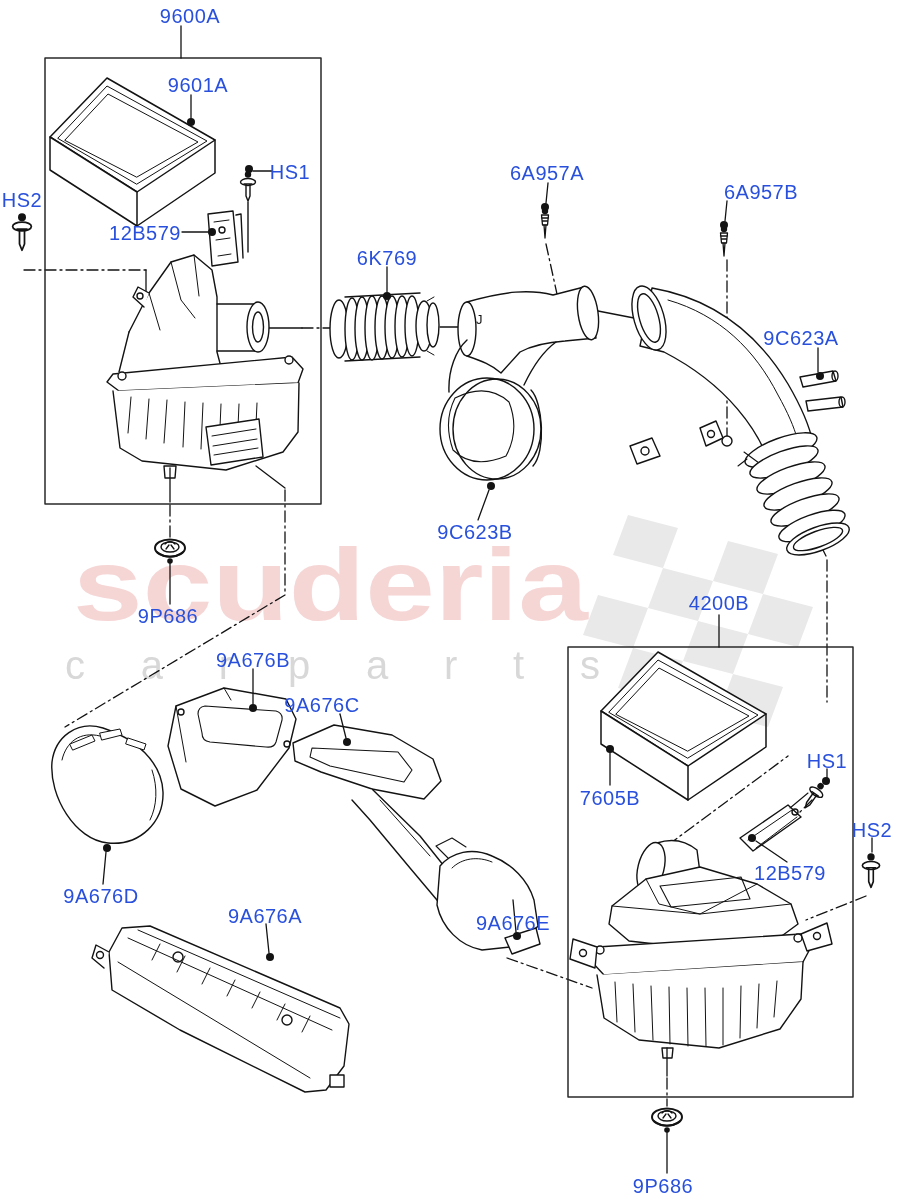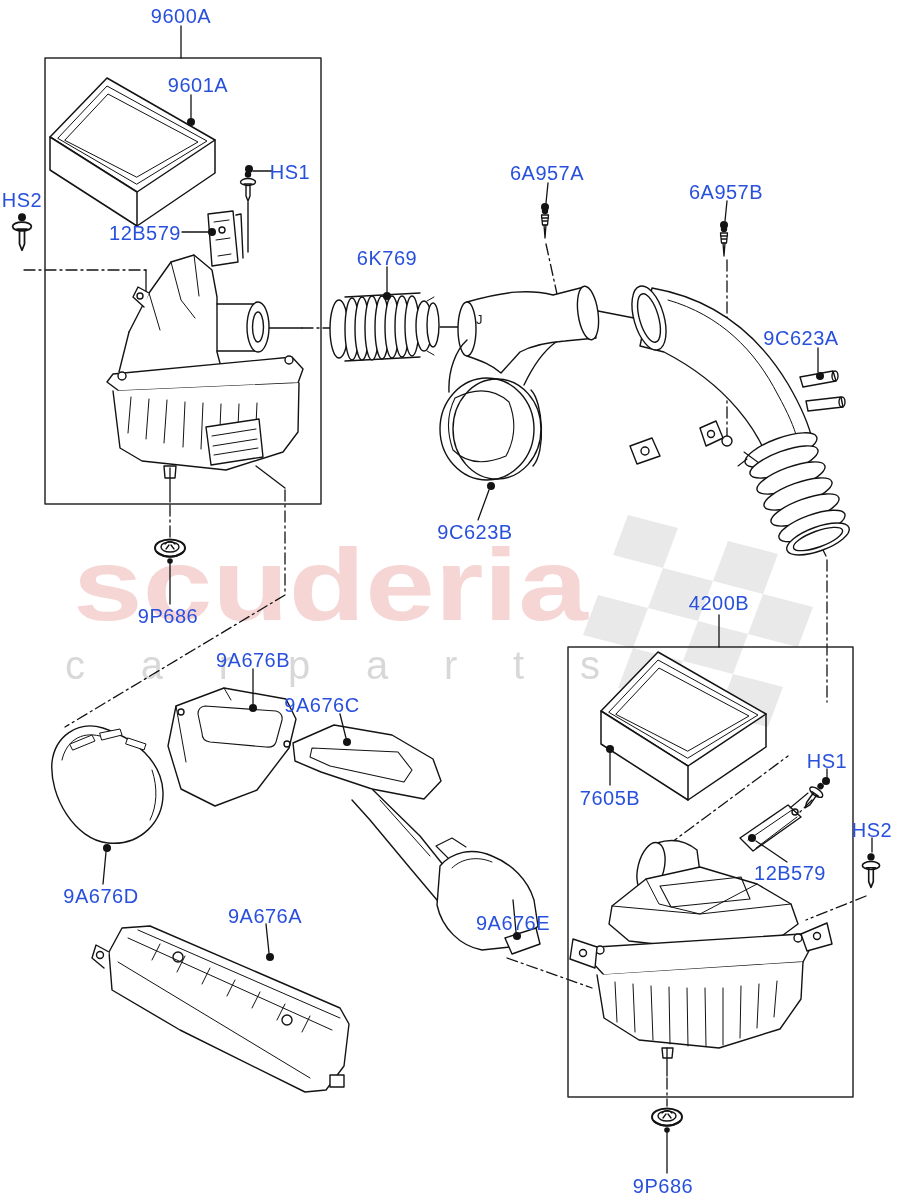--- a/index.html
+++ b/index.html
@@ -261,28 +261,28 @@
         <circle cx="826" cy="781" r="4"></circle>
     <circle cx="752" cy="838" r="4"></circle>
         <circle cx="253" cy="708" r="4"></circle>
     <circle cx="347" cy="742" r="4"></circle>
         <circle cx="107" cy="848" r="4"></circle>
     <circle cx="270" cy="957" r="4"></circle>
         <circle cx="517" cy="936" r="4"></circle>
   </g>
 </svg>
 
-  <div class="lbl" style="left:181px;top:6px">9600A</div>
+  <div class="lbl" style="left:190px;top:6px">9600A</div>
   <div class="lbl" style="left:198px;top:75px">9601A</div>
   <div class="lbl" style="left:22px;top:190px">HS2</div>
   <div class="lbl" style="left:290px;top:162px">HS1</div>
   <div class="lbl" style="left:145px;top:223px">12B579</div>
   <div class="lbl" style="left:387px;top:248px">6K769</div>
   <div class="lbl" style="left:547px;top:163px">6A957A</div>
-  <div class="lbl" style="left:726px;top:182px">6A957B</div>
+  <div class="lbl" style="left:761px;top:182px">6A957B</div>
   <div class="lbl" style="left:801px;top:328px">9C623A</div>
   <div class="lbl" style="left:475px;top:522px">9C623B</div>
   <div class="lbl" style="left:168px;top:606px">9P686</div>
   <div class="lbl" style="left:719px;top:593px">4200B</div>
   <div class="lbl" style="left:253px;top:650px">9A676B</div>
   <div class="lbl" style="left:322px;top:695px">9A676C</div>
   <div class="lbl" style="left:610px;top:788px">7605B</div>
   <div class="lbl" style="left:827px;top:751px">HS1</div>
   <div class="lbl" style="left:872px;top:820px">HS2</div>
   <div class="lbl" style="left:790px;top:863px">12B579</div>

